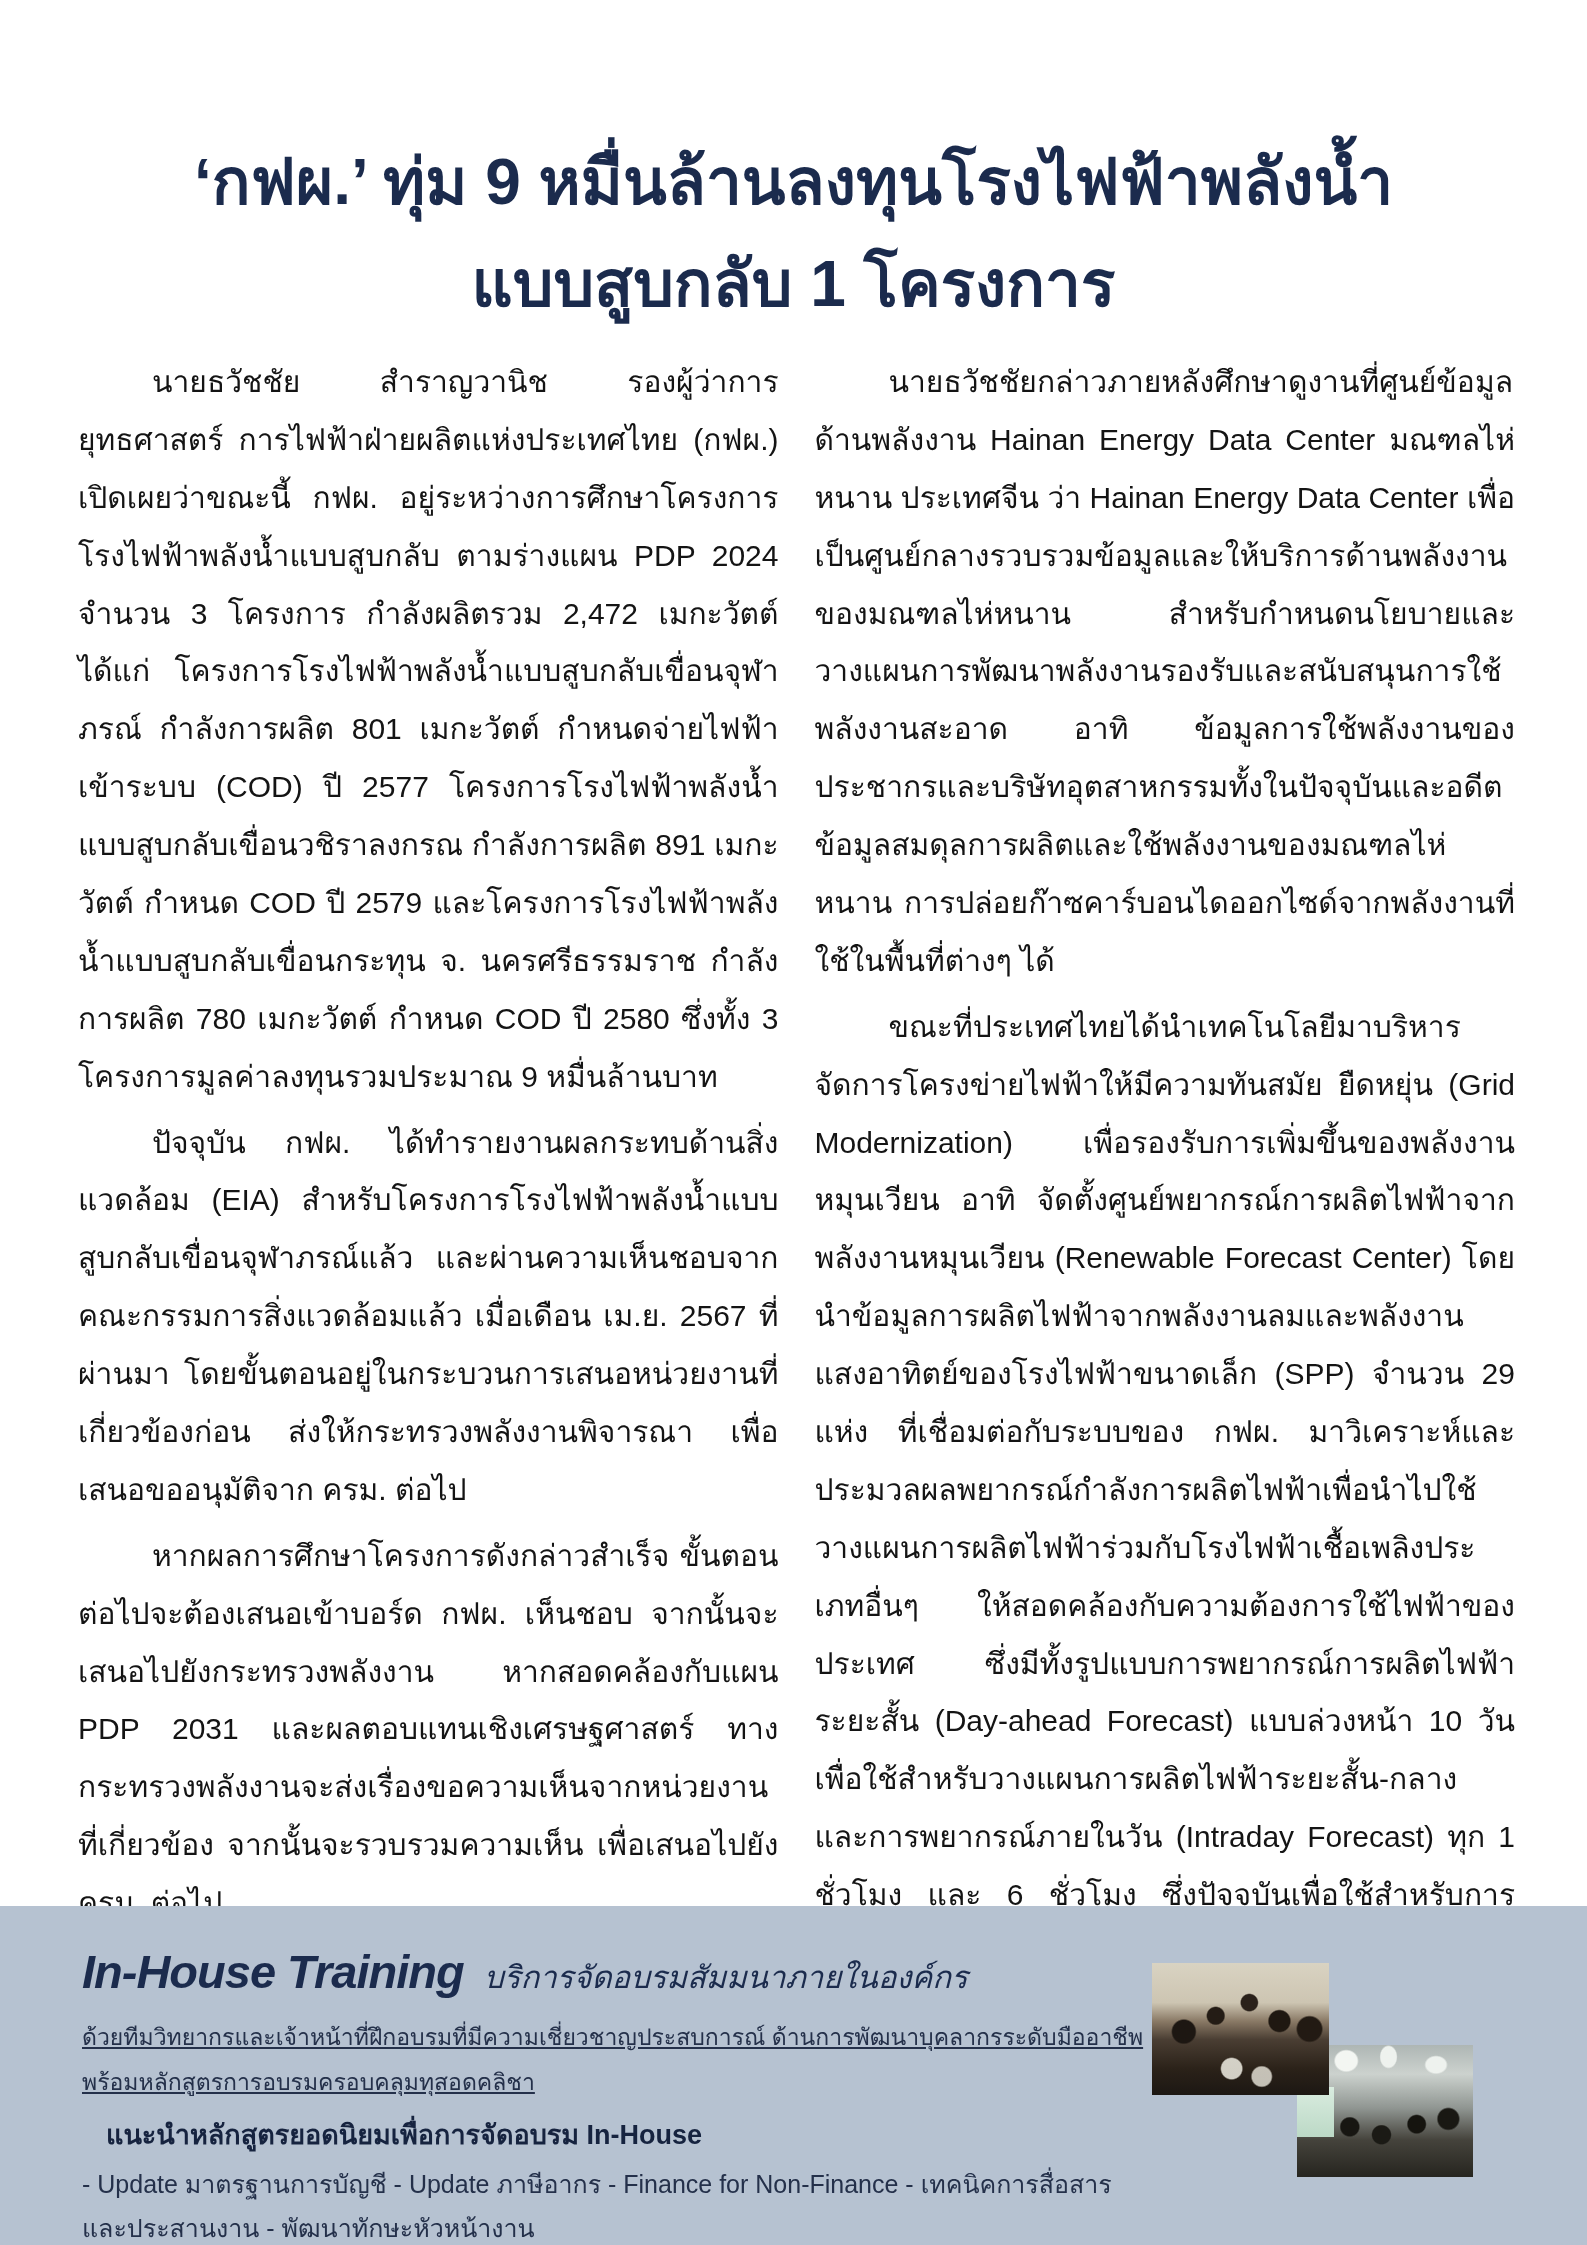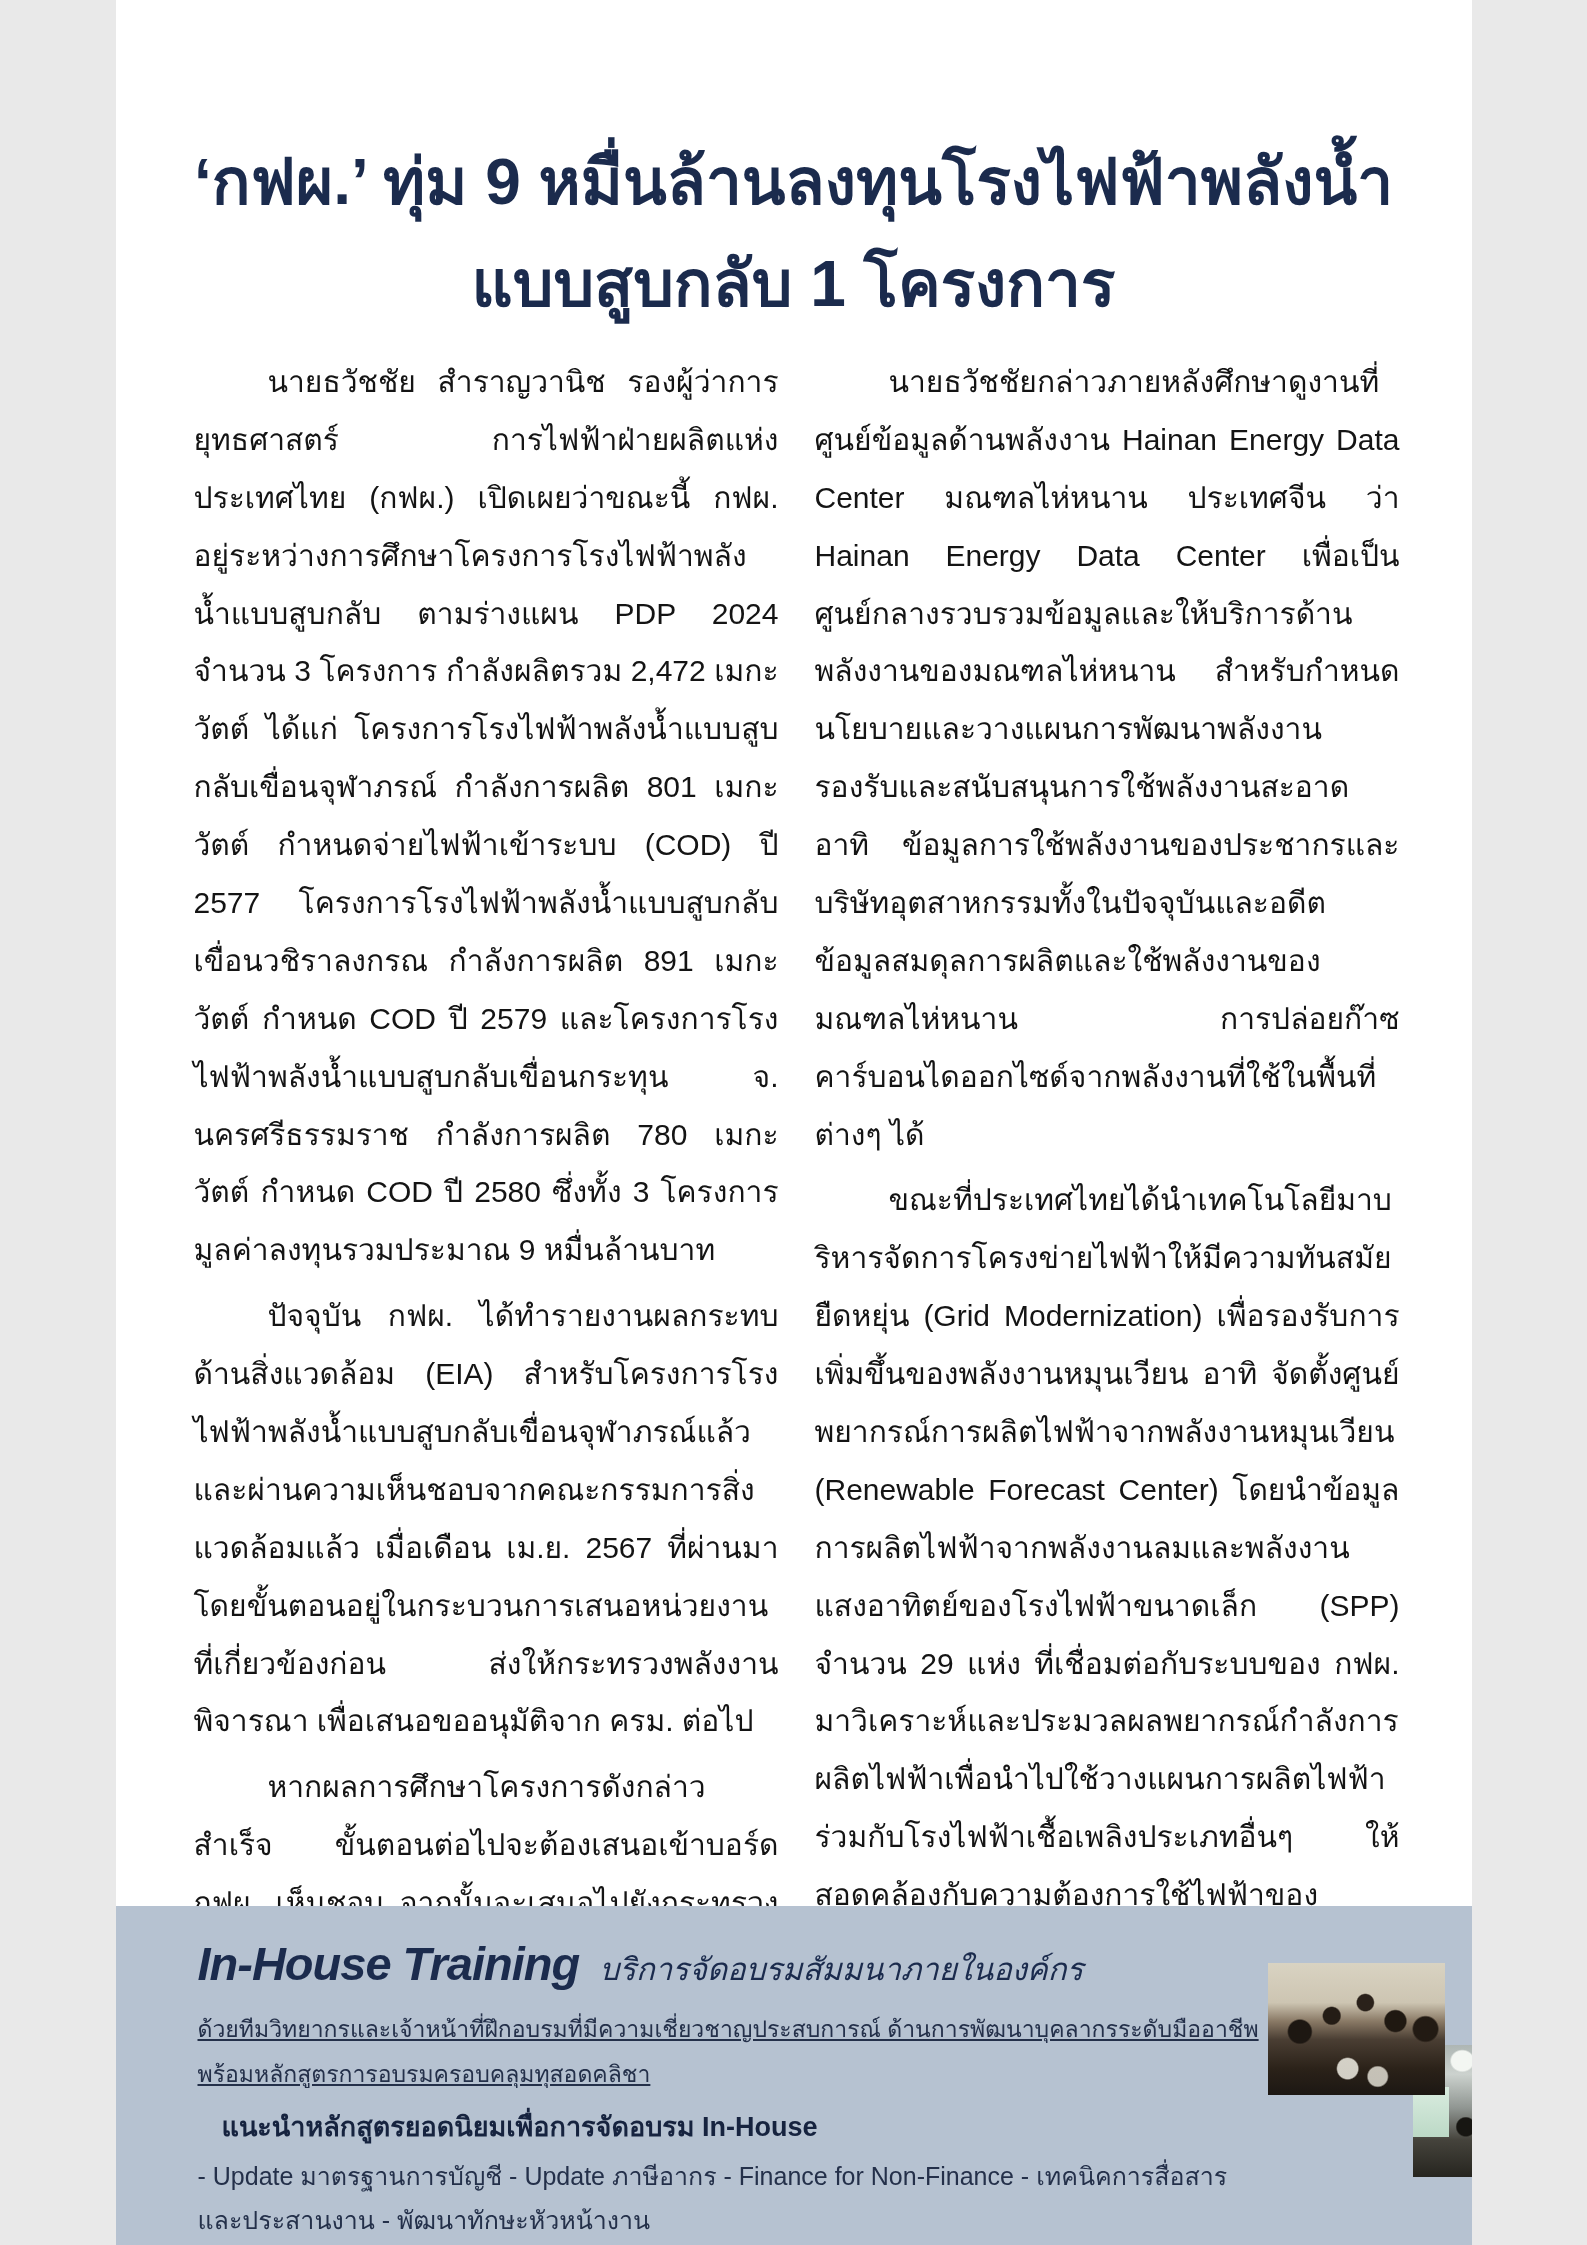--- a/index.html
+++ b/index.html
@@ -5,21 +5,21 @@
   :root{
     --navy:#1b2b4d;
     --body-ink:#141414;
     --footer-bg:#b6c2d1;
     --footer-ink:#24304a;
   }
   *{box-sizing:border-box;}
   html,body{margin:0;padding:0;background:#e9e9e9;}
   .page{
     position:relative;
-    width:1356px;height:2245px;
+    width:1587px;height:2245px;
     margin:0 auto;
     background:#ffffff;
     overflow:hidden;
     font-family:"Liberation Sans","DejaVu Sans",sans-serif;
   }
 
   
   .headline{
     position:absolute;top:88px;left:0;width:100%;
     text-align:center;
@@ -37,21 +37,21 @@
     font-size:30px;
     line-height:1.93;
   }
   .column{flex:1 1 0;min-width:0;text-align:justify;}
   .column p{margin:8px;text-indent:74px;}
 
   
   .footer{
     position:absolute;left:0;right:0;top:1906px;bottom:0;
     background:var(--footer-bg);
-    padding:30px 0 0 82px;
+    padding:38px 0 0 82px;
   }
   .footer-title-row{white-space:nowrap;}
   .footer-title-en{
     font-style:italic;font-weight:700;
     font-size:47px;color:var(--navy);
     letter-spacing:-1px;
   }
   .footer-title-th{
     font-style:italic;
     font-size:31px;color:var(--navy);

